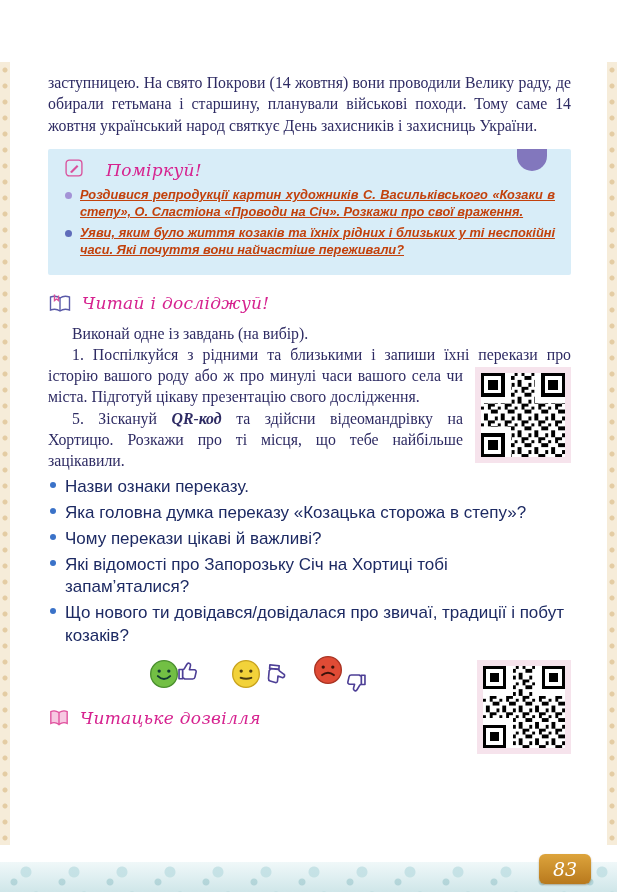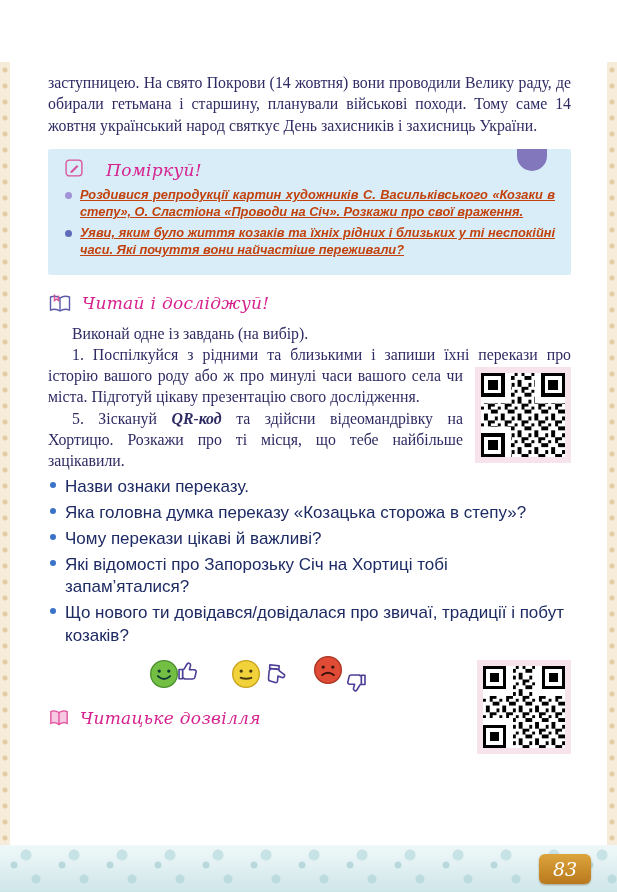--- a/index.html
+++ b/index.html
@@ -13,21 +13,21 @@
       radial-gradient(circle at 12px 14px, rgba(209,172,110,.55) 2.5px, transparent 3.5px),
       radial-gradient(circle at 34px 36px, rgba(214,178,116,.45) 4px, transparent 5px),
       radial-gradient(circle at 50px 12px, rgba(226,196,142,.6) 3px, transparent 4px),
       radial-gradient(circle at 22px 50px, rgba(231,204,156,.7) 5px, transparent 6px),
       radial-gradient(circle at 44px 26px, rgba(236,214,176,.8) 6px, transparent 7px),
       #f6ecd9;
     background-size:56px 62px,56px 62px,56px 62px,56px 62px,56px 62px,auto;}
   .ornament-side{position:absolute;top:62px;bottom:47px;width:10px;
     background:radial-gradient(circle at 5px 8px, rgba(209,172,110,.5) 2px, transparent 3px) 0 0/10px 16px,#f6ecd9;}
   .ornament-side.left{left:0;} .ornament-side.right{right:0;}
-  .ornament-bottom{position:absolute;left:0;right:0;bottom:0;height:47px;
+  .ornament-bottom{position:absolute;left:0;right:0;bottom:0;height:30px;
     background:
       radial-gradient(circle at 14px 20px, rgba(134,186,192,.45) 3px, transparent 4px) 0 0/48px 47px,
       radial-gradient(circle at 36px 34px, rgba(168,208,213,.6) 4px, transparent 5px) 0 0/48px 47px,
       radial-gradient(circle at 26px 10px, rgba(190,222,226,.8) 5px, transparent 6px) 0 0/48px 47px,
       linear-gradient(to bottom,#f0f8f9,#cfe6e9); text-align: center;}
 
   
   .banner{position:absolute;top:20px;right:14px;width:228px;height:30px;border-radius:15px;
     background:linear-gradient(to bottom,#d29a4a,#a4671e);
     display:flex;align-items:center;justify-content:center;

